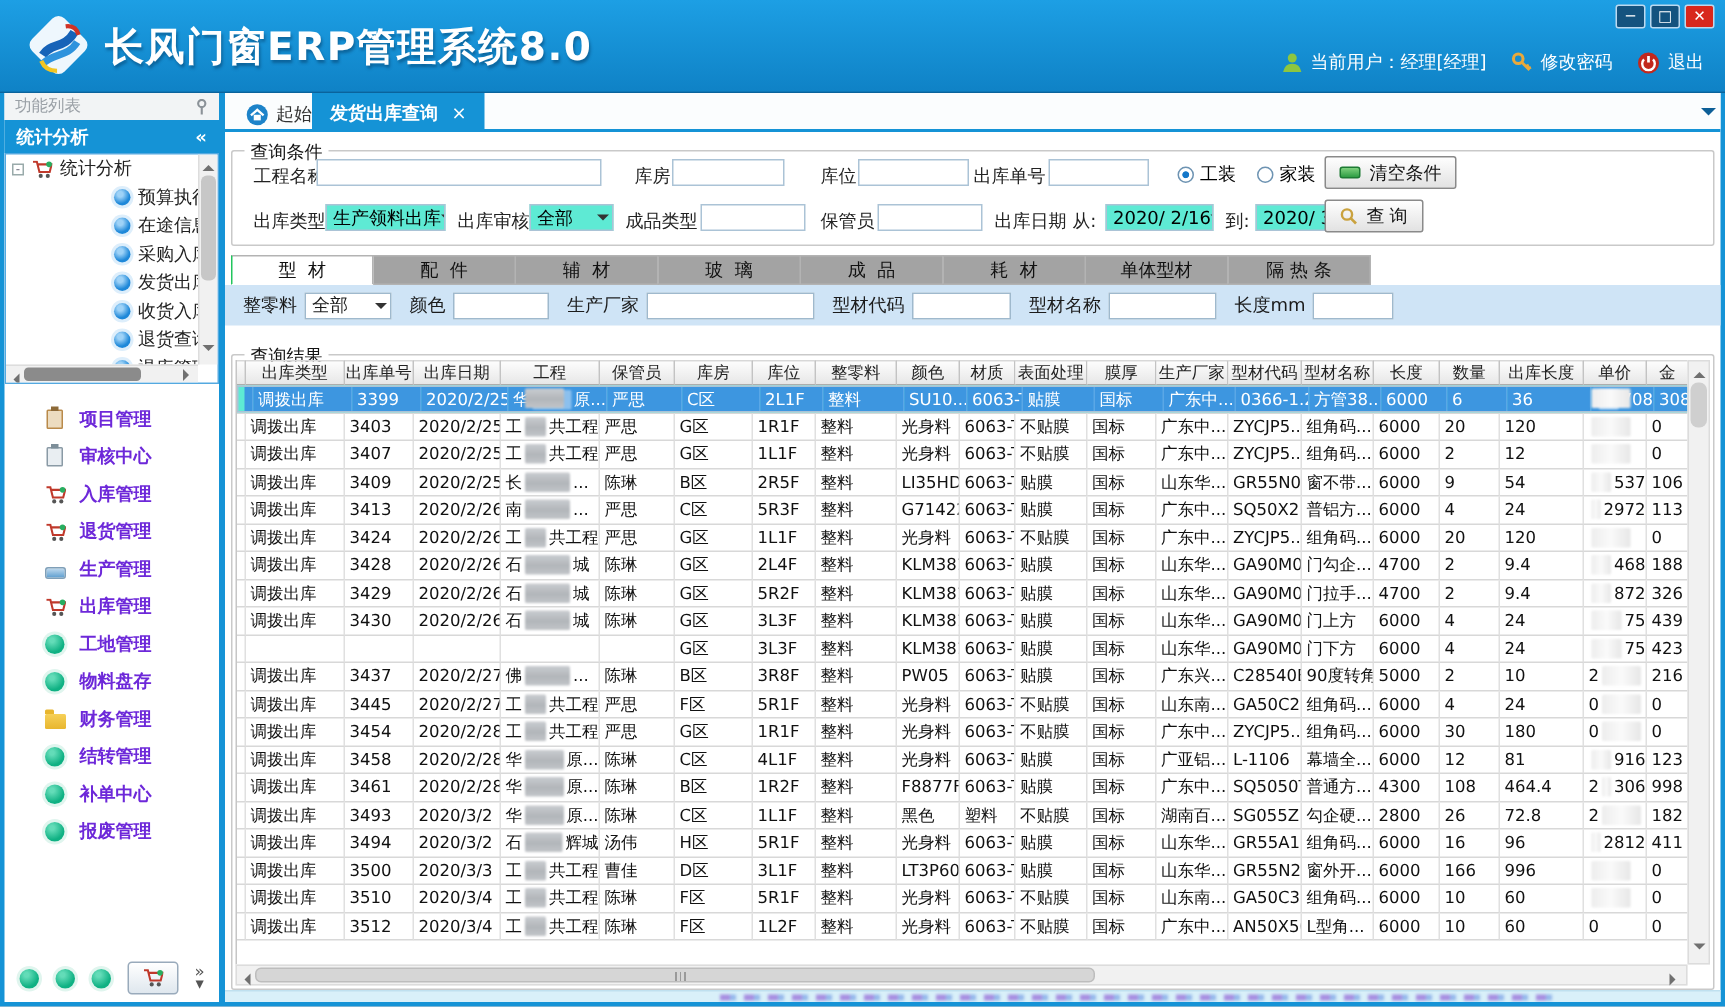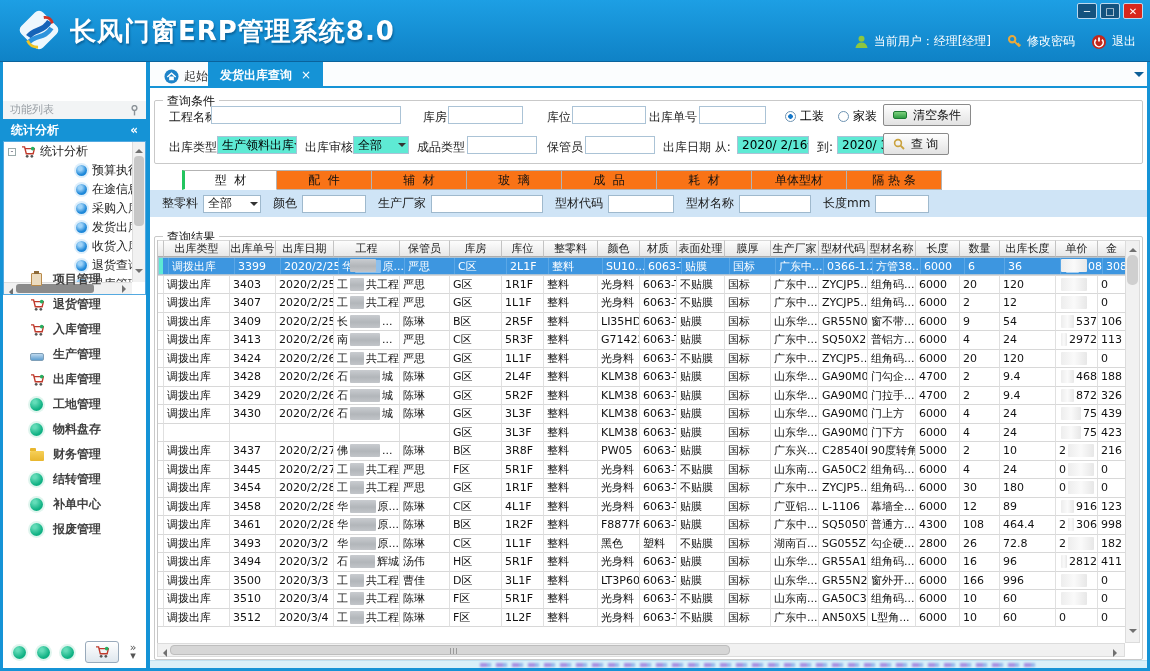--- a/index.html
+++ b/index.html
@@ -19,21 +19,21 @@
   .wbtn.close { background:#d8271c; }
   .userbar { position:absolute; right:14px; top:33px; display:flex; align-items:center; gap:16px;
     color:#fff; font-size:12px; }
   .userbar .item { display:flex; align-items:center; gap:5px; }
 
   
   .frame-b { position:absolute; left:0; right:0; bottom:0; height:3px; background:#1593d6; }
   .sidebar { position:absolute; top:62px; left:3px; width:145px; bottom:3px; background:#fff;
     border-right:2px solid #1593d6; }
   .func-header { height:18px; background:#f2f4f5; color:#9aa0a6; font-size:11px; line-height:18px;
-    padding:0 7px; display:flex; justify-content:space-between; align-items:center;margin-top:39px; }
+    padding:0 7px; display:flex; justify-content:space-between; align-items:center; }
   .section-header { height:22px; background:#1593d6; color:#fff; font-size:12px; font-weight:bold;
     line-height:22px; padding:0 8px; display:flex; justify-content:space-between; }
   .tree-panel { position:relative; height:154px; border:1px solid #54a9e0; background:#fff; overflow:hidden; }
   .tree-inner { position:absolute; left:0; top:0; right:13px; bottom:12px; overflow:hidden; }
   .tree-row { height:19px; display:flex; align-items:center; gap:5px; font-size:12px; color:#222;
     white-space:nowrap; padding-left:4px; }
   .tree-row.child { padding-left:24px;margin-left:48px; }
   .minusbox { width:8px; height:8px; border:1px solid #9aa; font-size:8px; line-height:6px;
     text-align:center; color:#667; background:#fff; }
   .dot-blue { width:11px; height:11px; border-radius:50%; flex:0 0 auto;
@@ -41,21 +41,21 @@
   .vscroll { position:absolute; right:0; top:0; width:13px; bottom:12px; background:#f1f1f1; border-left:1px solid #ddd; }
   .hscroll { position:absolute; left:0; bottom:0; right:13px; height:12px; background:#f1f1f1; border-top:1px solid #ddd; }
   .arr { width:0; height:0; border:4px solid transparent; margin:3px auto; }
   .arr.up { border-bottom-color:#707070; } .arr.dn { border-top-color:#707070; margin-top:6px; }
   .arr.lf { border-right-color:#707070; display:inline-block; margin:2px 1px; }
   .arr.rt { border-left-color:#707070; display:inline-block; margin:2px 1px; }
   .thumb-v { position:absolute; top:12px; left:1px; width:10px; height:26px; background:#c7c7c7; border-radius:4px; }
   .thumb-h { position:absolute; top:1px; left:12px; width:78px; height:9px; background:#8b8b8b; border-radius:3px; }
   .menu { position:absolute; top:199px; left:0; right:0; height:376px; padding-top:6px; }
   .menu-item { height:25px; display:flex; align-items:center; gap:9px; padding-left:26px;
-    font-size:12px; font-weight:bold; color:#404040; }
+    font-size:12px; font-weight:bold; color:#6d28d9; }
   .mi-icon { width:15px; height:15px; flex:0 0 auto; display:flex; align-items:center; justify-content:center; }
   .dot-green { width:13px; height:13px; border-radius:50%;
     background:radial-gradient(circle at 36% 30%, #63dcb8 12%, #0fb183 65%); box-shadow:0 0 0 2px #e0f5ee; }
   .clip { width:11px; height:13px; border:1px solid #b98a4a; background:#ecdcc0; position:relative; border-radius:1px; }
   .clip:before { content:""; position:absolute; left:2px; top:-3px; width:5px; height:3px; background:#8d6a38; }
   .clip.gray { border-color:#8a9aa5; background:#e9eef2; } .clip.gray:before { background:#7d8e99; }
   .house { position:relative; width:15px; height:12px; margin-top:3px; background:#d8dde2; border:1px solid #98a2aa; }
   .house:before { content:""; position:absolute; left:-3px; top:-7px; width:0; height:0;
     border:9px solid transparent; border-bottom:7px solid #e07f2e; border-top:none; }
   .folder { width:14px; height:10px; background:linear-gradient(#f6d058,#e8b62e); border-radius:1px; position:relative; margin-top:3px; }
@@ -87,23 +87,23 @@
   .caret { width:0; height:0; border:4px solid transparent; border-top-color:#333; margin-top:4px; flex:0 0 auto; }
   .radio-grp { position:absolute; display:flex; align-items:center; gap:14px; font-size:12px; }
   .radio { display:flex; align-items:center; gap:4px; }
   .rdot { width:11px; height:11px; border-radius:50%; border:1px solid #6d93b2; background:#fff; }
   .radio.on .rdot { background:radial-gradient(circle,#1577c9 0 32%,#fff 40%); }
   .btn { position:absolute; height:22px; border:1px solid #8a8a8a; border-radius:2px;
     background:linear-gradient(#fefefe,#e2e2e2); font-size:12px; display:flex; align-items:center;
     gap:6px; padding:0 9px; color:#111; }
   .eraser { width:14px; height:8px; background:linear-gradient(#7ed07e,#2f9e44); border:1px solid #1d7a33; border-radius:2px; }
   .mat-tabs { position:absolute; top:108px; left:4px; height:20px; display:flex; }
-  .mat-tab { width:95px; border:1px solid #b3b3b3; border-left:none; background:#f97316; font-size:12px;
+  .mat-tab { width:95px; border:1px solid #b3b3b3; border-left:none; background:#a3a3a3; font-size:12px;
     color:#111; display:flex; align-items:center; justify-content:center; white-space:pre; }
-  .mat-tab:first-child { border-left:3px solid #22c55e;margin-left:28px; }
+  .mat-tab:first-child { border-left:1px solid #22c55e; }
   .mat-tab.active { background:#fff; border-bottom-color:#fff; }
   .filter-bar { position:absolute; top:128px; left:0; right:0; height:27px; background:#cfe4f6;
     display:flex; align-items:center; font-size:12px; color:#1b1b1b; }
   .filter-bar .fl { margin-left:12px; margin-right:5px; white-space:nowrap; }
   .f-inp { height:18px; border:1px solid #9fb9cd; background:#fff; }
   .f-sel { height:18px; border:1px solid #9fb9cd; background:#fff; display:flex; align-items:center;
     justify-content:space-between; padding:0 2px 0 4px; }
   .resultsbox { top:174px; bottom:8px; }
   .tablewrap { position:absolute; left:2px; top:3px; right:17px; bottom:16px; overflow:hidden;
     border-left:1px solid #c6c6c6; }
@@ -254,39 +254,45 @@
     </div>
     <div class="menu">
         <div class="menu-item">
           <span class="mi-icon">
             <span class="clip"></span>
           </span>
           <span>项目管理</span>
         </div>
         <div class="menu-item">
           <span class="mi-icon">
+            <span class="clip gray"></span>
+          </span>
+          <span>审核中心</span>
+        </div>
+        <div class="menu-item">
+          <span class="mi-icon">
             <svg width="14" height="12" viewBox="0 0 16 14">
               <path d="M1 1 h3 l2 8 h8 l1.5-6 H5" fill="none" stroke="#c0392b" stroke-width="1.6"></path>
               <circle cx="7" cy="12" r="1.6" fill="#555"></circle>
               <circle cx="12.5" cy="12" r="1.6" fill="#555"></circle>
               <circle cx="13.5" cy="3" r="2.2" fill="#27ae60"></circle>
             </svg>
           </span>
-          <span>退货管理</span>
+          <span>入库管理</span>
         </div>
         <div class="menu-item">
           <span class="mi-icon">
             <svg width="14" height="12" viewBox="0 0 16 14">
               <path d="M1 1 h3 l2 8 h8 l1.5-6 H5" fill="none" stroke="#c0392b" stroke-width="1.6"></path>
               <circle cx="7" cy="12" r="1.6" fill="#555"></circle>
               <circle cx="12.5" cy="12" r="1.6" fill="#555"></circle>
               <circle cx="13.5" cy="3" r="2.2" fill="#27ae60"></circle>
             </svg>
           </span>
-          <span>入库管理</span>
+          <span>退货管理</span>
         </div>
         <div class="menu-item">
           <span class="mi-icon">
             <span class="prod"></span>
           </span>
           <span>生产管理</span>
         </div>
         <div class="menu-item">
           <span class="mi-icon">
             <svg width="14" height="12" viewBox="0 0 16 14">
@@ -826,21 +832,21 @@
               <div class="td">整料</div>
               <div class="td">光身料</div>
               <div class="td">6063-T5</div>
               <div class="td">贴膜</div>
               <div class="td">国标</div>
               <div class="td">广亚铝...</div>
               <div class="td">L-1106</div>
               <div class="td">幕墙全...</div>
               <div class="td">6000</div>
               <div class="td">12</div>
-              <div class="td">89</div>
+              <div class="td">81</div>
               <div class="td"><span class="redact lt"></span>916</div>
               <div class="td">123</div>
             </div>
             <div class="trow" style="grid-template-columns: 6px 66px 46px 58px 66px 50px 52px 42px 54px 42px 37px 48px 46px 48px 49px 48px 44px 40px 56px 42px 28px;">
               <div class="td"></div>
               <div class="td">调拨出库</div>
               <div class="td">3461</div>
               <div class="td">2020/2/28</div>
               <div class="td">华<span class="redact"></span>原...</div>
               <div class="td">陈琳</div>

